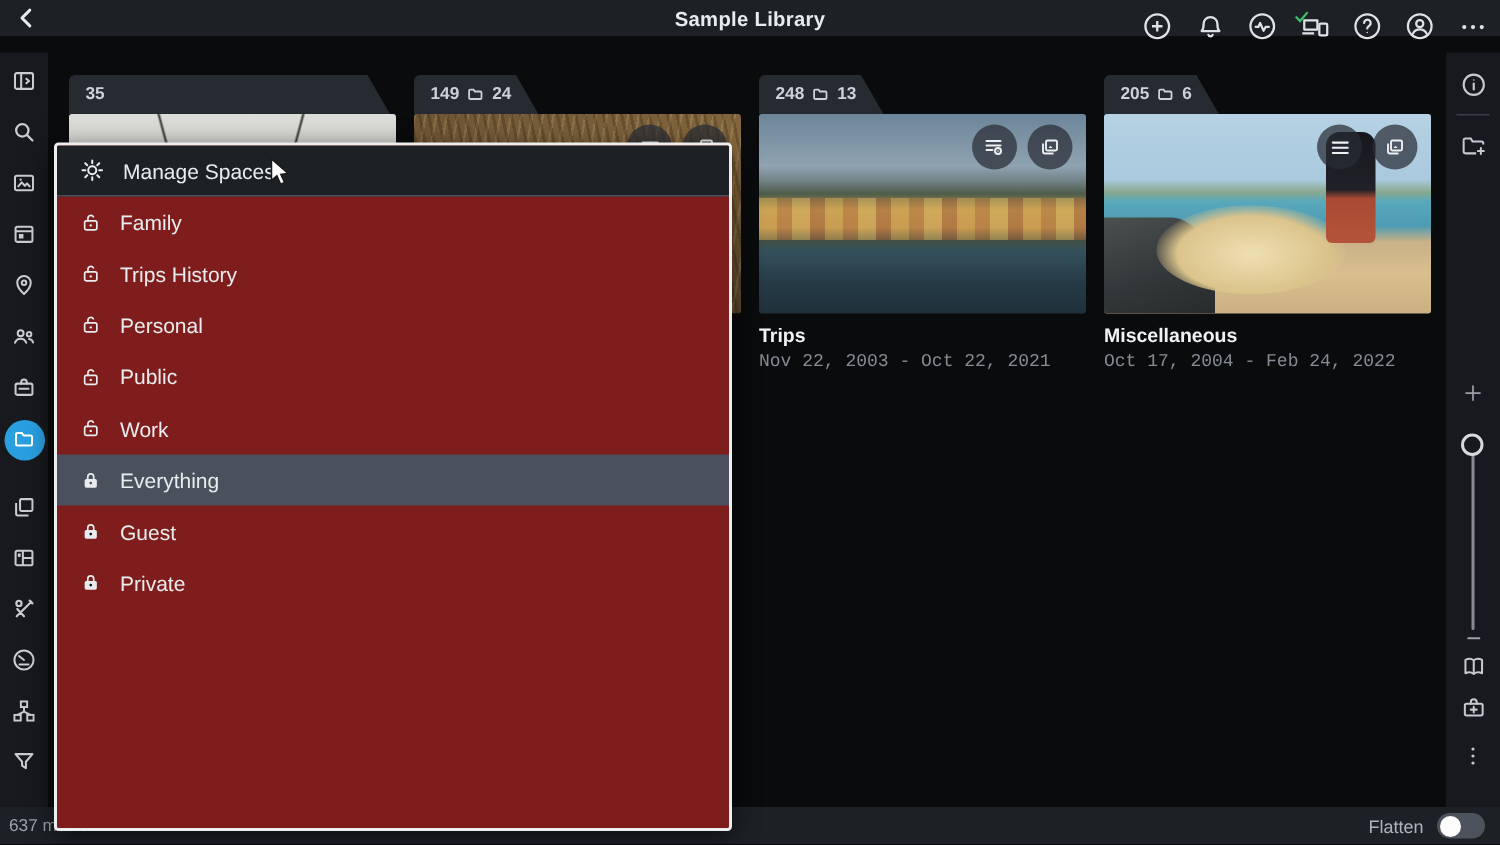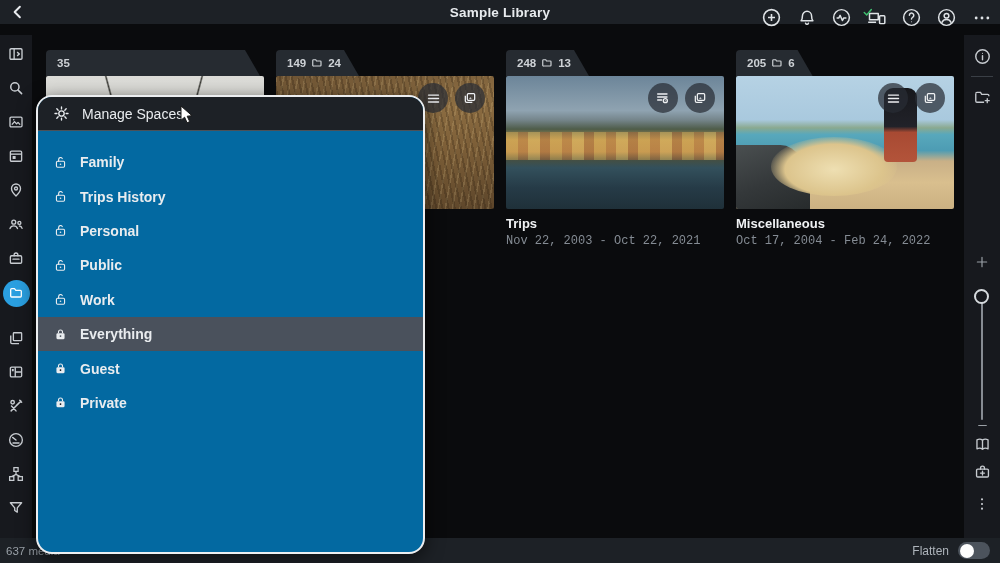--- a/index.html
+++ b/index.html
@@ -61,23 +61,23 @@
   
   .bottombar { position:absolute; left:0; top:538px; width:1000px; height:25px; background:#1d2126; display:flex; align-items:center; z-index:3; }
   .status-left { font-size:11.5px; color:#9aa1a8; padding-left:6px; white-space:nowrap; }
   .status-right { position:absolute; right:10px; display:flex; align-items:center; gap:9px;text-align:center; }
   .flatten-label { font-size:12px; color:#aeb4bb; }
   .toggle { width:32px; height:17px; border-radius:9px; background:#4c535c; position:relative; cursor:pointer; }
   .toggle .knob { position:absolute; top:1.5px; width:14px; height:14px; border-radius:50%; background:#fdfdfd; right:2px; }
   .toggle.off .knob { left:2px; right:auto; }
 
   
-  .menu { position:absolute; left:36px; top:95px; width:389px; height:459px; background:#0369a1; border:2px solid #eceef0; border-radius:16px; z-index:10; box-shadow:0 4px 18px rgba(0,0,0,.6); overflow:hidden; }
+  .menu { position:absolute; left:36px; top:95px; width:452px; height:459px; background:#7f1d1d; border:2px solid #eceef0; border-radius:3px; z-index:10; box-shadow:0 4px 18px rgba(0,0,0,.6); overflow:hidden; }
   .menu-header { height:34px; background:#1d2126; border-bottom:1px solid #4b5158; display:flex; align-items:center; gap:12px; padding-left:15px; font-size:14px; color:#e9ecef; cursor:pointer; }
-  .menu-items { padding-top:14px;font-weight:bold; }
+  .menu-items { padding-top:0; }
   .menu-item { height:34.4px; display:flex; align-items:center; gap:12px; padding-left:15px; font-size:14px; color:#e9ecef; cursor:pointer; }
   .menu-item.selected { background:#4a515c; }
   .menu-item .lock-closed { display:none; }
   .menu-item.locked .lock-closed { display:inline; }
 
   .cursor { position:absolute; left:180px; top:105px; z-index:20; }
   .check-badge { position:absolute; top:-4px; left:-3px; color:#3fbf6f; }
 </style>
 </head>
 <body>

